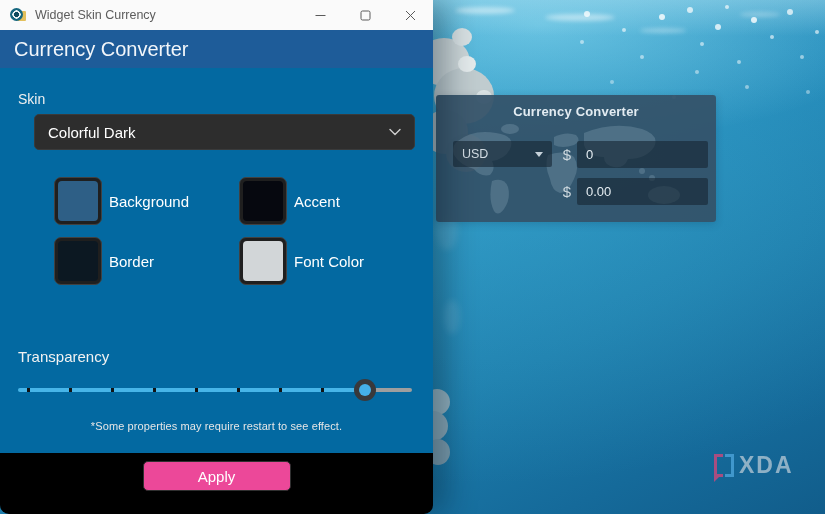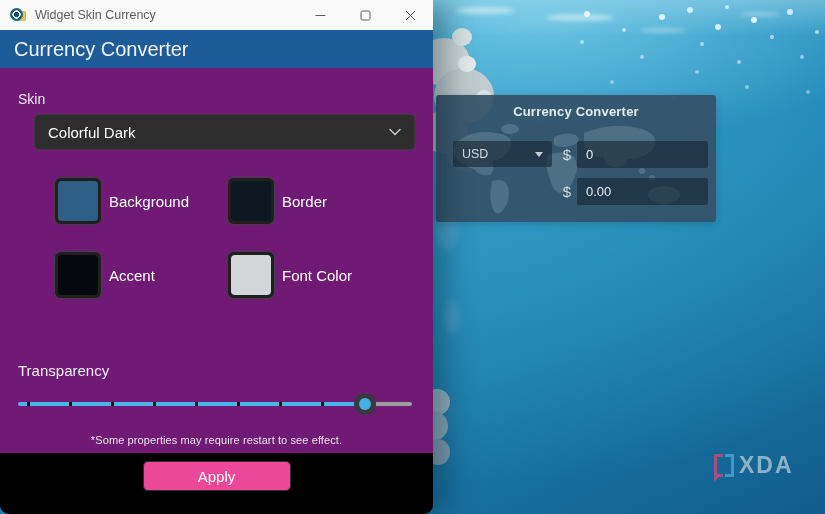--- a/index.html
+++ b/index.html
@@ -88,28 +88,28 @@
   .app-icon { position:relative; width:16px; height:16px; margin:0 9px 0 10px; flex:0 0 auto; }
   .app-icon .sq { position:absolute; left:7px; top:4px; width:9px; height:10px; background:#e3c05c; border-radius:1px; }
   .app-icon .disc { position:absolute; left:0; top:1px; width:13px; height:13px; border-radius:50%;
     background:radial-gradient(circle at 50% 50%, #0e4a5e 0 28%, #eaf3f5 30% 44%, #15667e 46% 100%); }
   .tb-title { font-size:12.5px; color:#5c5c5c; }
   .tb-controls { margin-left:auto; display:flex; height:100%; }
   .tb-btn { width:45px; height:100%; display:flex; align-items:center; justify-content:center; }
   .appheader { height:38px; background:#1e5c99; flex:0 0 auto; display:flex; align-items:center; padding-left:14px; }
   .appheader .h1 { font-size:20px; color:#f2f6fa; font-weight:400; }
 
-  .panel { flex:1 1 auto; background:#701a75; padding:0 18px; position:relative; }
+  .panel { flex:1 1 auto; background:#0369a1; padding:0 18px; position:relative; }
   .skin-label { margin-top:23px; font-size:14px; color:#f0f0f0; }
   .dropdown { margin-top:7px; height:36px; background:#2d2d2d; border:1px solid #3a3a3a;
     border-radius:5px; display:flex; align-items:center; padding:0 13px;margin-left:16px; }
   .dropdown .val { font-size:15px; color:#ffffff; }
   .dropdown .chev { margin-left:auto; display:flex; }
 
-  .swatch-grid { margin:27px 0 0 36px; display:grid; grid-template-columns:173px auto; row-gap:26px; }
+  .swatch-grid { margin:27px 0 0 36px; display:grid; grid-template-columns:173px auto; row-gap:26px;gap:12px; }
   .swatch-cell { display:flex; align-items:center; }
   .swatch-frame { width:48px; height:48px; background:#1f1f1f; border:1px solid #414141;
     border-radius:7px; display:flex; align-items:center; justify-content:center; flex:0 0 auto; }
   .swatch { width:40px; height:40px; border-radius:4px; }
   .swatch-label { margin-left:7px; font-size:15px; color:#ffffff; }
 
   .transparency-label { margin-top:63px; font-size:15px; color:#f2f2f2; }
   .slider { position:relative; margin-top:14px; height:22px; }
   .slider-rail-rest { position:absolute; top:9px; height:4px; background:#9e9e9e; border-radius:0 2px 2px 0; }
   .slider-fill { position:absolute; left:0; top:9px; height:4px; border-radius:2px 0 0 2px;
@@ -230,29 +230,29 @@
 
     <div class="swatch-grid">
       <div class="swatch-cell">
         <div class="swatch-frame">
           <div class="swatch" style="background-color: rgb(46, 95, 134);"></div>
         </div>
         <span class="swatch-label">Background</span>
       </div>
       <div class="swatch-cell">
         <div class="swatch-frame">
+          <div class="swatch" style="background-color: rgb(6, 8, 15);"></div>
+        </div>
+        <span class="swatch-label">Accent</span>
+      </div>
+      <div class="swatch-cell">
+        <div class="swatch-frame">
           <div class="swatch" style="background-color: rgb(12, 24, 34);"></div>
         </div>
         <span class="swatch-label">Border</span>
-      </div>
-      <div class="swatch-cell">
-        <div class="swatch-frame">
-          <div class="swatch" style="background-color: rgb(6, 8, 15);"></div>
-        </div>
-        <span class="swatch-label">Accent</span>
       </div>
       <div class="swatch-cell">
         <div class="swatch-frame">
           <div class="swatch" style="background-color: rgb(210, 214, 216);"></div>
         </div>
         <span class="swatch-label">Font Color</span>
       </div>
     </div>
 
     <div class="transparency-label">Transparency</div>

